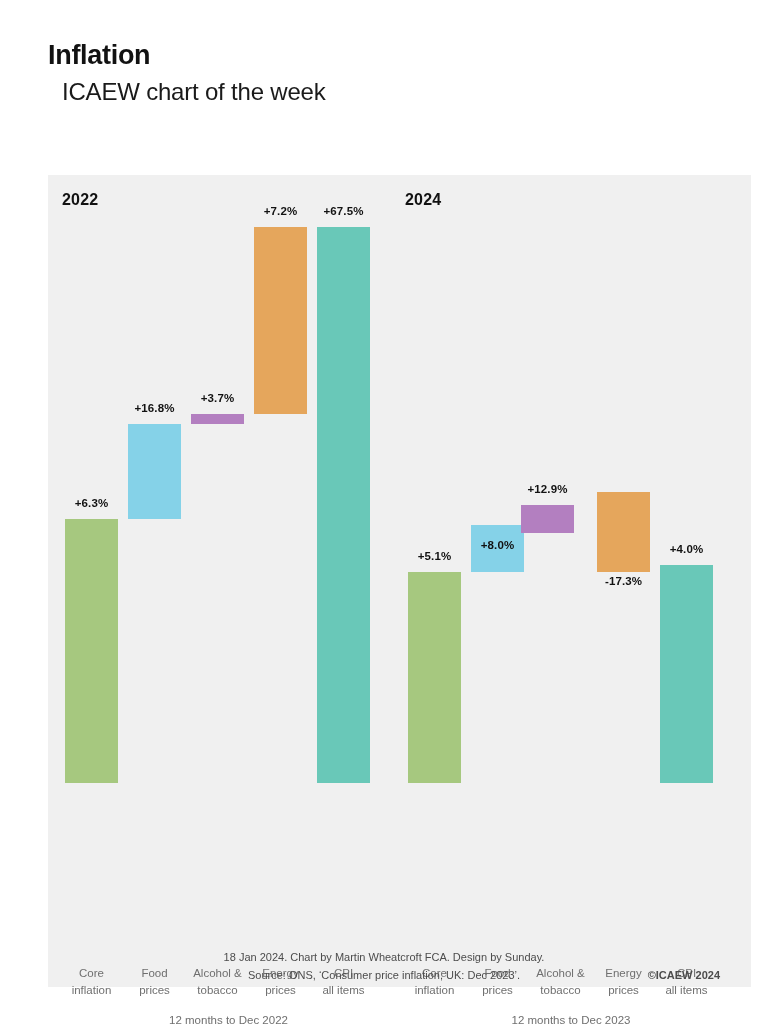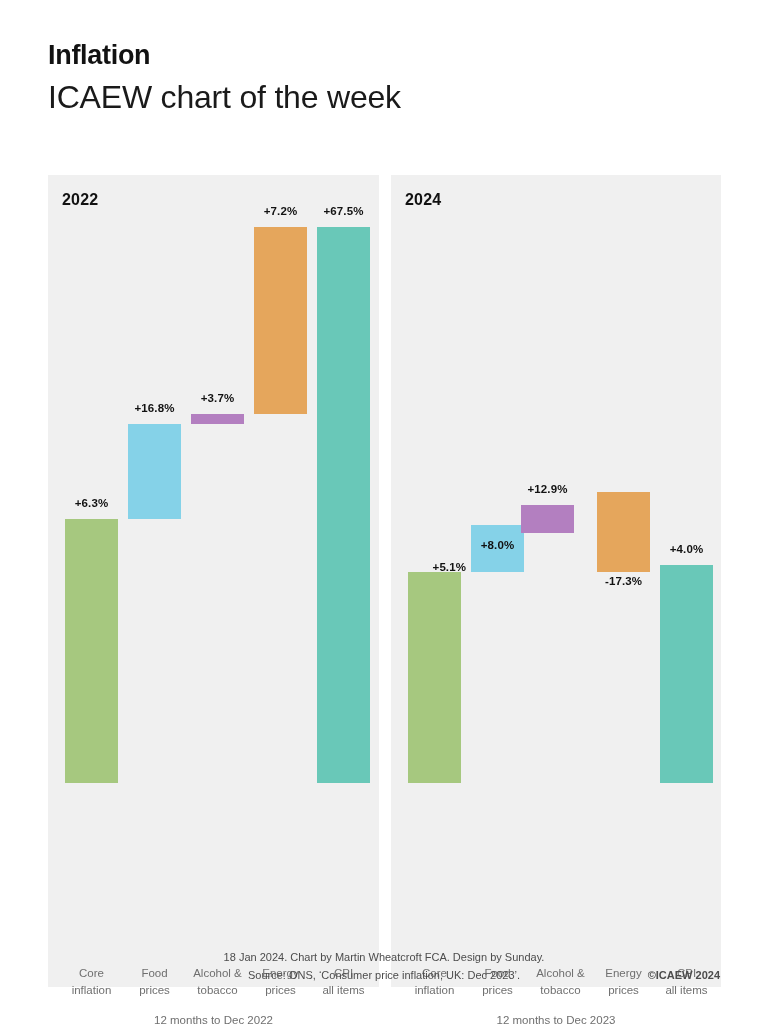--- a/index.html
+++ b/index.html
@@ -25,34 +25,35 @@
   }
   #chart-title {
     font-size: 27px;
     font-weight: bold;
     color: #121212;
     letter-spacing: -0.3px;
     line-height: 1.15;
     margin: 0;
   }
   #chart-subtitle {
-    font-size: 32px;
+    font-size: 24px;
     font-weight: normal;
     color: #1a1a1a;
     letter-spacing: -0.2px;
     line-height: 1.25;
-    margin: 6px 0 0 0;
+    margin: 6px 0 0 14px;
   }
 
   
   .panel {
     position: absolute;
     top: 175px;
     height: 812px;
     background: #f0f0f0;
+    padding-left: 30px;
   }
   #panel-2022 { left: 48px;  width: 331px; }
   #panel-2023 { left: 391px; width: 330px; }
 
   .panel-year {
     position: absolute;
     left: 14px;
     top: 16px;
     font-size: 16px;
     font-weight: bold;
@@ -175,21 +176,21 @@
 prices</div>
     <div class="cat-label" style="left: 264px;">CPI
 all items</div>
   </div>
 
 <div class="panel" id="panel-2023">
   <div class="panel-year">2024</div>
   <div class="plot">
       <div class="bar-slot" style="left: 12px;">
         <div class="bar" style="top: 397px; height: 211px; background: rgb(166, 200, 127);"></div>
-        <div class="bar-label" style="top: 386px; text-align: right;">+5.1%</div>
+        <div class="bar-label" style="top: 375px;">+5.1%</div>
       </div>
       <div class="bar-slot" style="left: 75px;">
         <div class="bar" style="top: 350px; height: 47px; background: rgb(133, 210, 232);"></div>
         <div class="bar-label" style="top: 328px; margin-top: 36px;">+8.0%</div>
       </div>
       <div class="bar-slot" style="left: 125px; margin-top: 8px;">
         <div class="bar" style="top: 322px; height: 28px; background: rgb(179, 127, 192);"></div>
         <div class="bar-label" style="top: 300px;">+12.9%</div>
       </div>
       <div class="bar-slot" style="left: 201px;">

